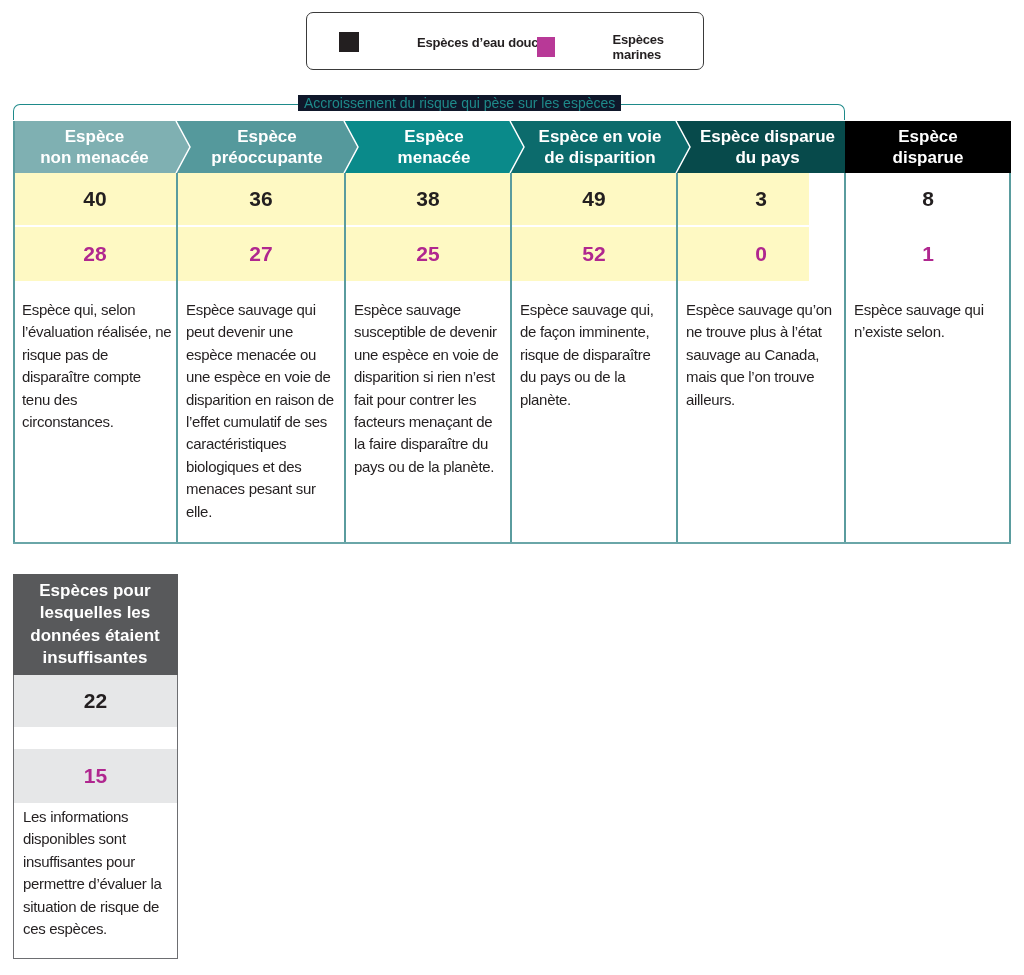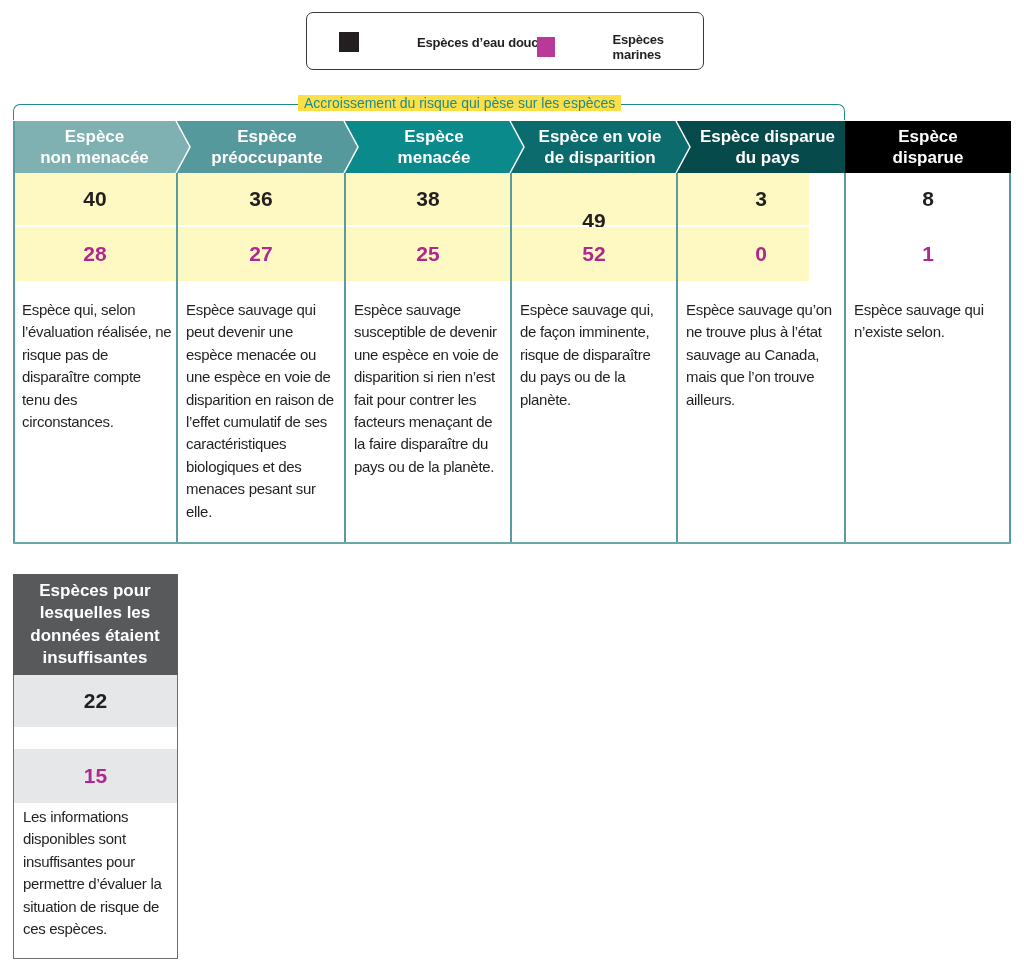--- a/index.html
+++ b/index.html
@@ -10,21 +10,21 @@
   .legend { position: absolute; left: 306px; top: 12px; width: 398px; height: 58px;
             border: 1.5px solid #3a3a3a; border-radius: 7px; box-sizing: border-box; }
   .legend-item { position: absolute; top: 19px; display: flex; align-items: center; }
   .legend-swatch { width: 20px; height: 20px; margin-right: 10px; box-sizing: border-box; }
   .legend-label { font-size: 13px; font-weight: bold; letter-spacing: -0.2px; padding-left: 48px; }
 
   
   .bracket { position: absolute; left: 13px; top: 104px; width: 832px; height: 16px;
              border-top: 1.5px solid #1e8a8a; border-left: 1.5px solid #1e8a8a;
              border-right: 1.5px solid #1e8a8a; border-radius: 7px 7px 0 0; box-sizing: border-box; }
-  .bracket-label { position: absolute; left: 298px; top: 95px; background: #fde047; padding: 0 6px;
+  .bracket-label { position: absolute; left: 298px; top: 95px; background: #0f172a; padding: 0 6px;
                    font-size: 14px; color: #1e8a8a; }
 
   
   .table { position: absolute; left: 13px; top: 121px; width: 998px; height: 423px; border-radius: 24px; }
   .hdr-svg { position: absolute; left: 0; top: 0; }
   .hdr-text { position: absolute; top: 0; height: 52px; display: flex; align-items: center;
               justify-content: center; text-align: center; color: #ffffff; font-weight: bold;
               font-size: 17px; line-height: 21px; }
   .num-row { position: absolute; left: 0; width: 796px; background: #fef9c3; }
   .num-row.fresh { top: 52px; height: 52px; }
@@ -116,21 +116,21 @@
     <div>
         <div>Espèce</div>
         <div>disparue</div>
       </div>
   </div>
 
   <div class="num-row fresh">
     <div class="num-cell" style="left:0;width:164px;">40</div>
     <div class="num-cell" style="left:164px;width:168px;">36</div>
     <div class="num-cell" style="left:332px;width:166px;">38</div>
-    <div class="num-cell" style="left:498px;width:166px;margin-top:22px;">49</div>
+    <div class="num-cell" style="left:498px;width:166px;">49</div>
     <div class="num-cell" style="left:664px;width:168px;">3</div>
     <div class="num-cell" style="left:832px;width:166px;">8</div>
   </div>
 
   <div class="num-row marine">
     <div class="num-cell" style="left:0;width:164px;">28</div>
     <div class="num-cell" style="left:164px;width:168px;">27</div>
     <div class="num-cell" style="left:332px;width:166px;">25</div>
     <div class="num-cell" style="left:498px;width:166px;">52</div>
     <div class="num-cell" style="left:664px;width:168px;">0</div>

